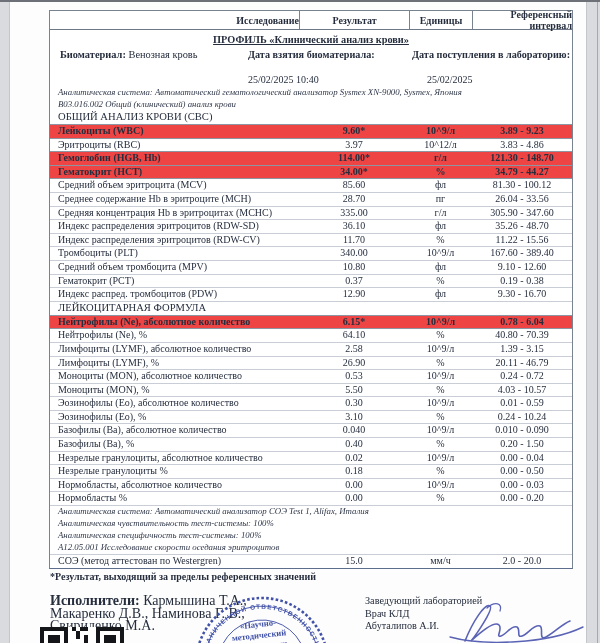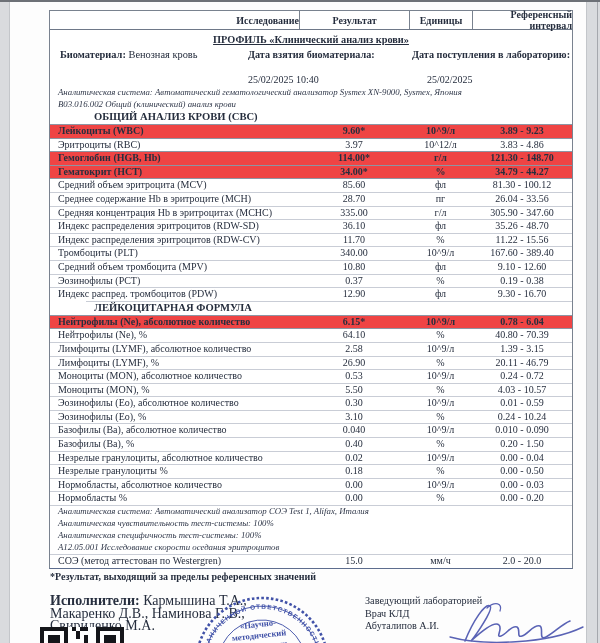--- a/index.html
+++ b/index.html
@@ -30,21 +30,21 @@
   .d1 { position:absolute; left:198px; top:4px; }
   .d2 { position:absolute; left:362px; top:4px; }
   .dlabel { font-weight:bold; font-size:10.2px; white-space:nowrap; }
   .dval { margin-top:14px; font-size:10px; }
   .d2 .dval { padding-left:15px; }
 
   .trow { display:flex; align-items:flex-start; font-size:10px; }
   .trow.test { height:12.6px; border-top:1px solid #c9cdd6; }
   .trow.bold { font-weight:bold; border-top-color:#8d95a3; border-bottom:1px solid #8d95a3;
                margin-bottom:-1px; position:relative; background:#ef4444; }
-  .trow.section { height:13px; font-weight:bold;margin-left:36px; }
+  .trow.section { height:13px; font-weight:normal; }
   .trow.section .c-full { font-size:10.6px; }
   .trow.note { height:12px; font-style:italic; font-size:8.8px; color:#2e3648; }
   .trow.note:first-child { margin-top:6px; }
   .bt { border-top:1px solid #c9cdd6; }
   .c-name { width:249px; box-sizing:border-box; padding-left:8px; white-space:nowrap; overflow:hidden; }
   .c-res  { width:110px; text-align:center; }
   .c-unit { width:63px;  text-align:center; }
   .c-ref  { width:100px; text-align:center; white-space:nowrap; }
   .c-full { padding-left:8px; white-space:nowrap; }
 
@@ -157,21 +157,21 @@
           <span class="c-unit">10^9/л</span>
           <span class="c-ref">167.60 - 389.40</span>
         </div>
         <div class="trow test">
           <span class="c-name">Средний объем тромбоцита (MPV)</span>
           <span class="c-res">10.80</span>
           <span class="c-unit">фл</span>
           <span class="c-ref">9.10 - 12.60</span>
         </div>
         <div class="trow test">
-          <span class="c-name">Эозинофилы (PCT)</span>
+          <span class="c-name">Гематокрит (PCT)</span>
           <span class="c-res">0.37</span>
           <span class="c-unit">%</span>
           <span class="c-ref">0.19 - 0.38</span>
         </div>
         <div class="trow test">
           <span class="c-name">Индекс распред. тромбоцитов (PDW)</span>
           <span class="c-res">12.90</span>
           <span class="c-unit">фл</span>
           <span class="c-ref">9.30 - 16.70</span>
         </div>

